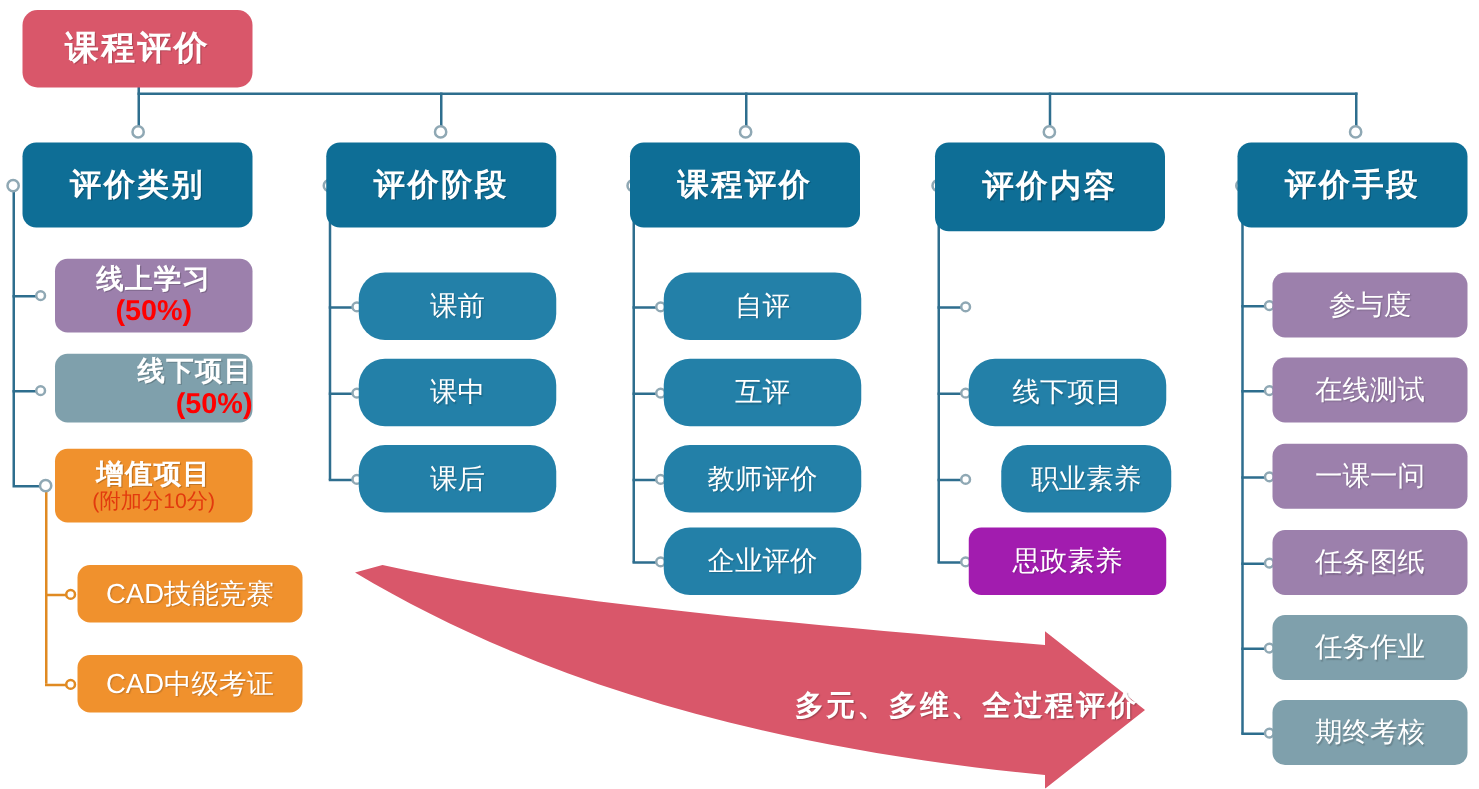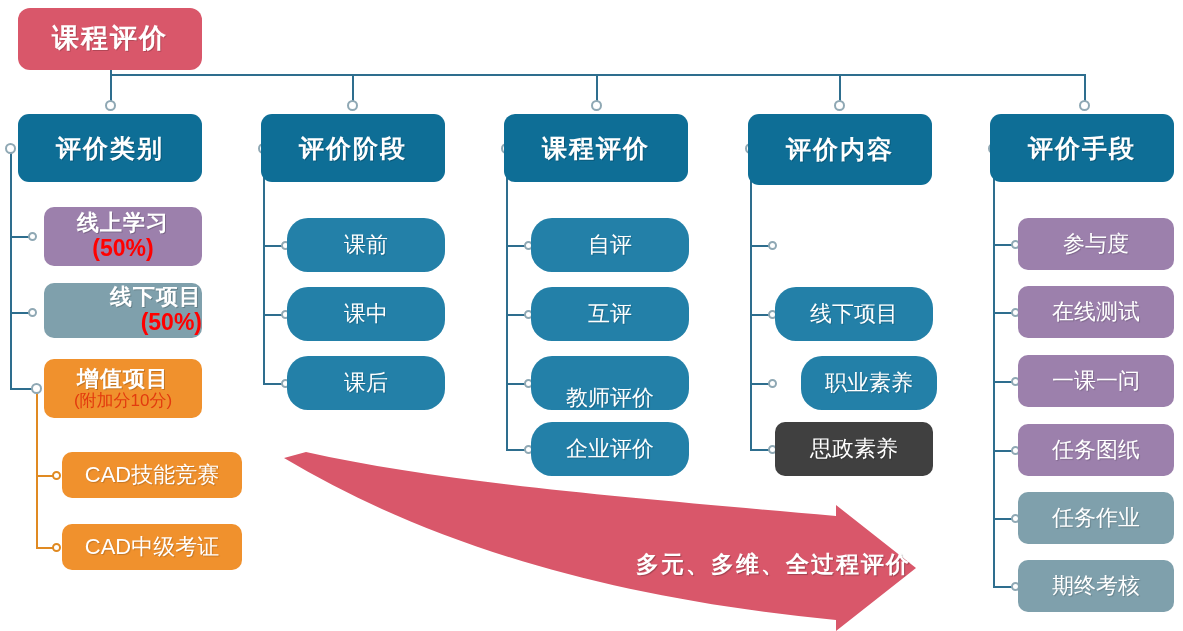--- a/index.html
+++ b/index.html
@@ -29,21 +29,21 @@
 
   .hdr{background:#0E6E96;border-radius:11px;}
   .hdr .t{font-size:25px;font-weight:bold;letter-spacing:2px;
           text-shadow:1px 1px 0 rgba(0,0,0,.2);}
 
   .sub{background:#2380A8;border-radius:21px;}
 
   .purple{background:#9C80AC;}
   .slate {background:#7FA0AC;}
   .orange{background:#F0912D;}
-  .red   {background:#404040;}
+  .red   {background:#a21caf;}
 
   .pct{font-size:23px;font-weight:bold;color:#FF0000;line-height:1.1;
        text-shadow:none;margin-top:1px;}
   .note{font-size:17px;color:#E23A0E;line-height:1.1;
         text-shadow:none;margin-top:1px;}
   .strongw{font-size:22px;font-weight:bold;letter-spacing:1px;
            text-shadow:1px 1px 0 rgba(0,0,0,.2);}
   .plain{font-size:22px;font-weight:normal;letter-spacing:0px;
          text-shadow:1px 1px 1px rgba(0,0,0,.18);}
 
@@ -204,21 +204,21 @@
   <div class="box sub" style="left:287px;top:356px;width:158px;height:54px;">
     <span class="plain">课后</span>
   </div>
 
   <div class="box sub" style="left:531px;top:218px;width:158px;height:54px;">
     <span class="plain">自评</span>
   </div>
   <div class="box sub" style="left:531px;top:287px;width:158px;height:54px;">
     <span class="plain">互评</span>
   </div>
-  <div class="box sub" style="left:531px;top:356px;width:158px;height:54px;justify-content:flex-end;">
+  <div class="box sub" style="left:531px;top:356px;width:158px;height:54px;">
     <span class="plain">教师评价</span>
   </div>
   <div class="box sub" style="left:531px;top:422px;width:158px;height:54px;">
     <span class="plain">企业评价</span>
   </div>
 
   <div class="box sub" style="left:775px;top:287px;width:158px;height:54px;">
     <span class="plain">线下项目</span>
   </div>
   <div class="box sub" style="left:801px;top:356px;width:136px;height:54px;">

